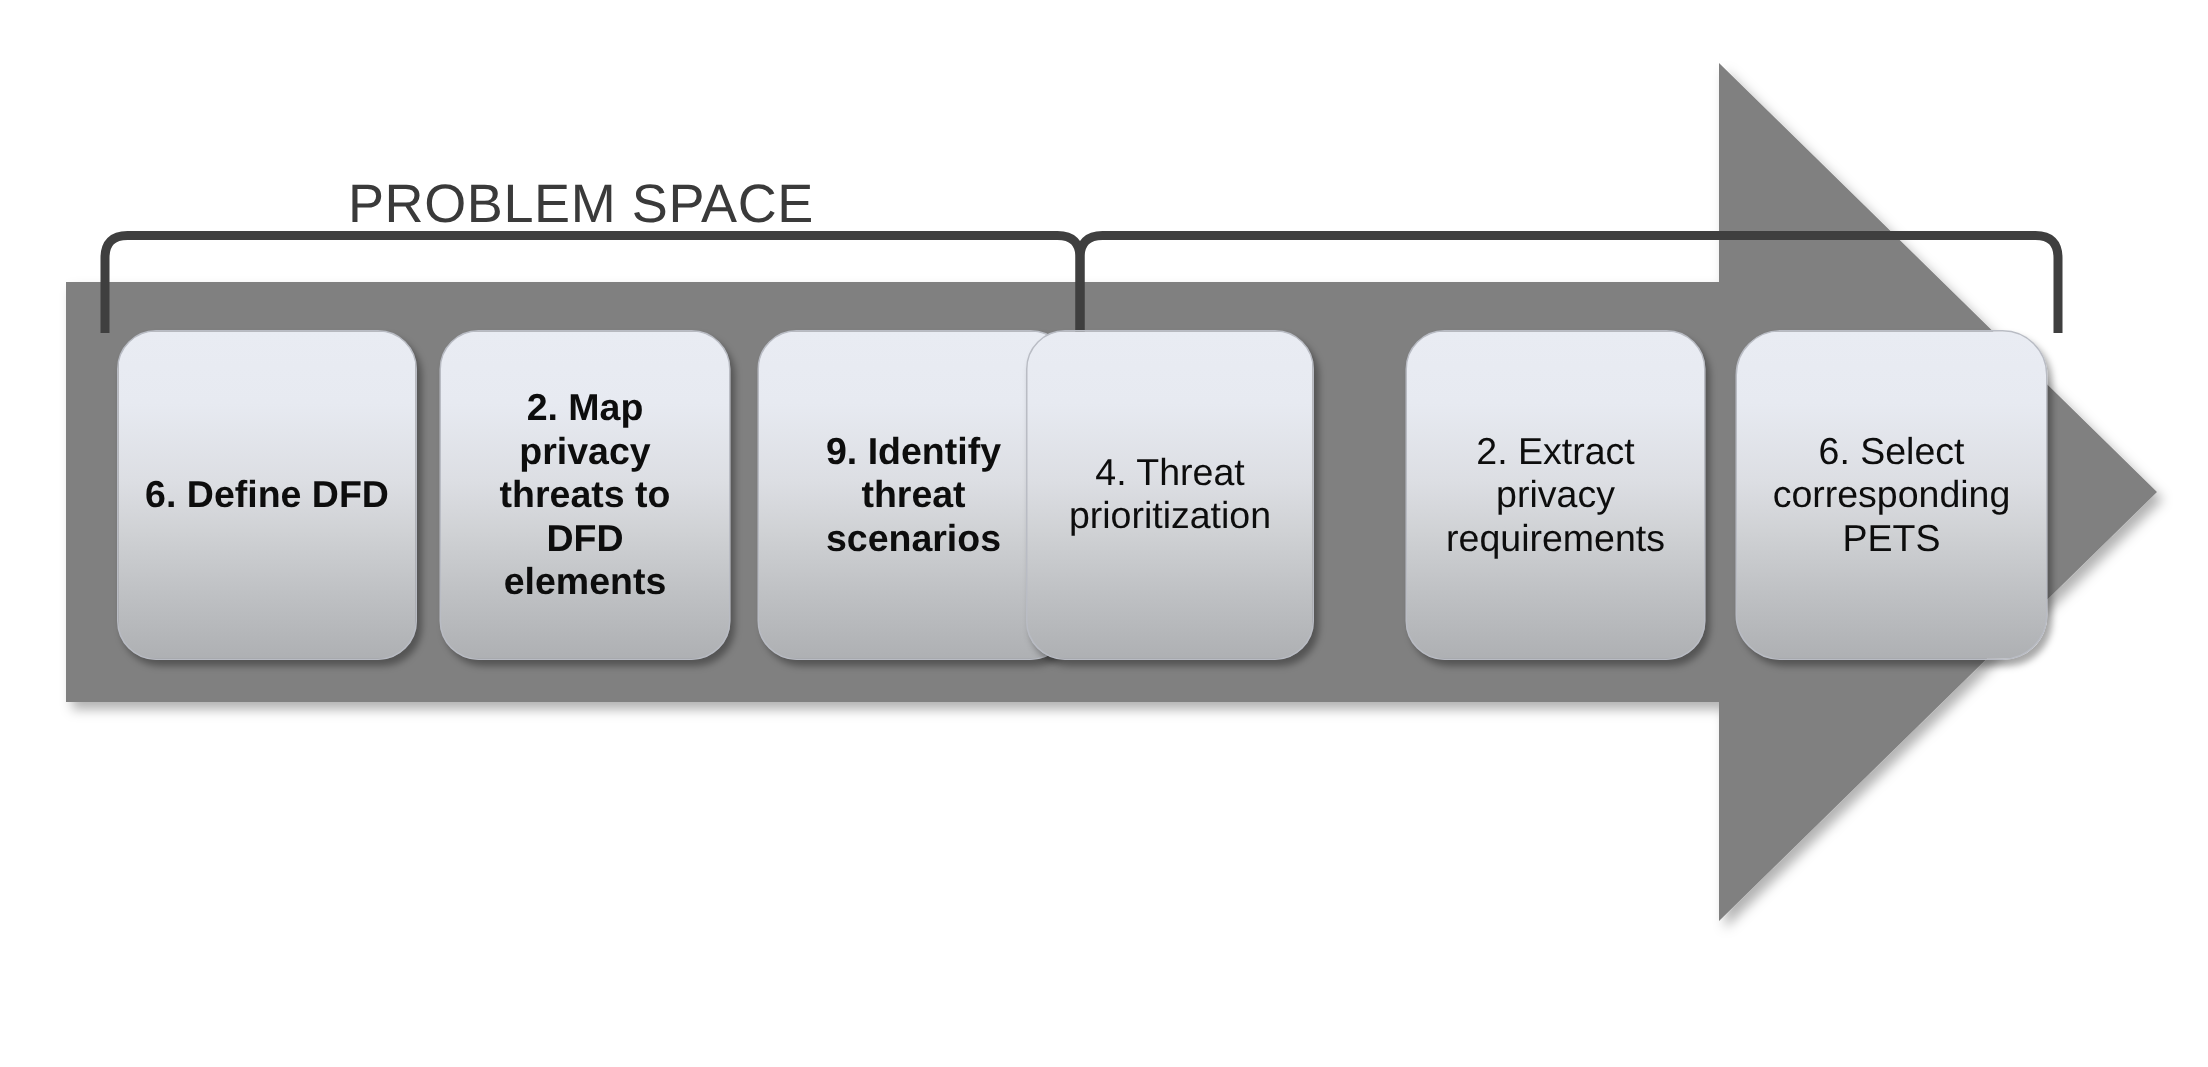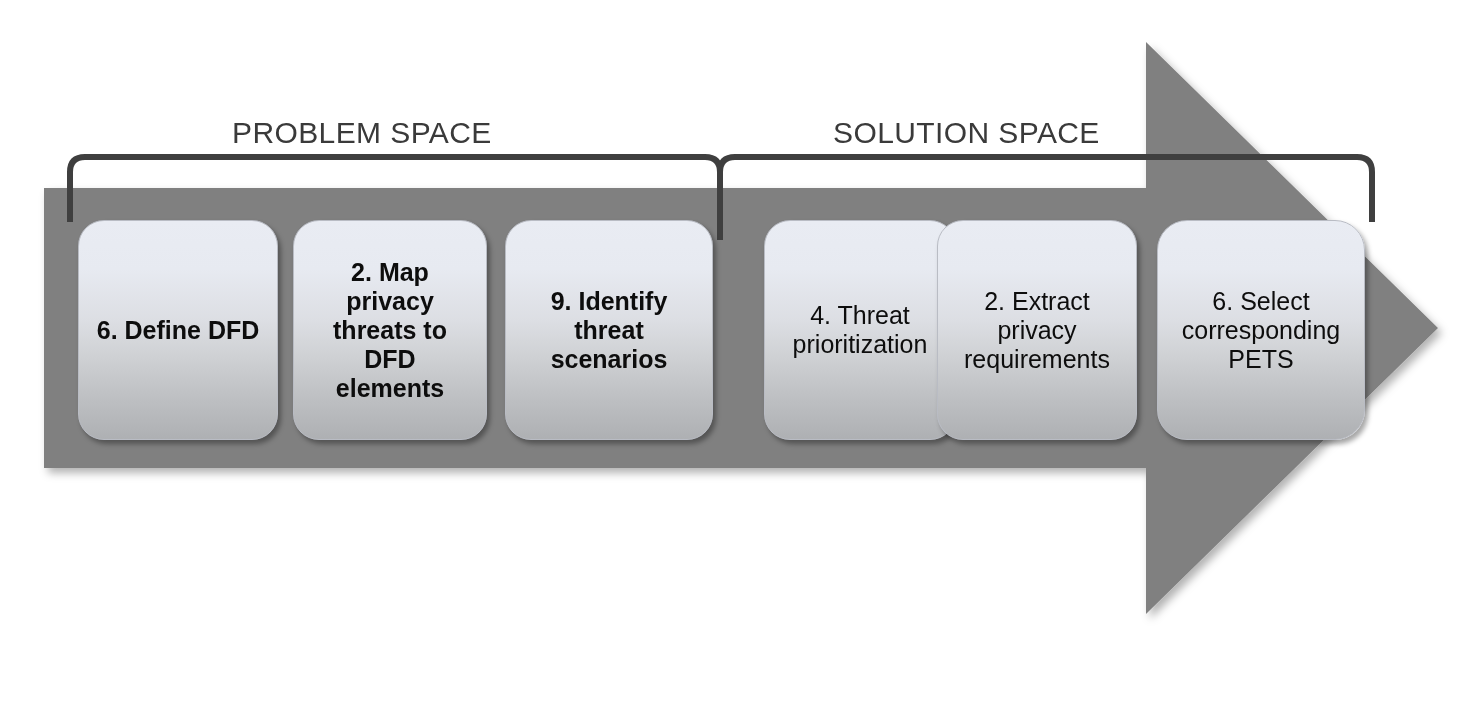--- a/index.html
+++ b/index.html
@@ -25,26 +25,26 @@
     position: absolute;
     left: 0;
     top: 0;
     width: 1472px;
     height: 711px;
   }
 
   
   .phase-label {
     position: absolute;
-    font-size: 30px;
+    font-size: 36px;
     letter-spacing: 0.4px;
     color: #3a3a3a;
     font-weight: 400;
     white-space: nowrap;
-    text-align: left;
+    text-align: center;
     line-height: 1;
   }
   #phase-label-0 { left: 232px; top: 118px; width: 280px; }
   #phase-label-1 { left: 833px; top: 118px; width: 280px; }
 
   
   .bracket-svg {
     position: absolute;
     left: 0;
     top: 0;
@@ -98,41 +98,40 @@
   </svg>
 
   <svg class="bracket-svg" viewBox="0 0 1472 711" aria-hidden="true">
 
     <path d="M 70,222 L 70,172 Q 70,157 85,157 L 705,157 Q 720,157 720,172 L 720,240" fill="none" stroke="#3f3f3f" stroke-width="6" stroke-linecap="butt"></path>
 
     <path d="M 720,240 L 720,172 Q 720,157 735,157 L 1357,157 Q 1372,157 1372,172 L 1372,222" fill="none" stroke="#3f3f3f" stroke-width="6" stroke-linecap="butt"></path>
   </svg>
 
   <div class="phase-label" id="phase-label-0">PROBLEM SPACE</div>
-  <div class="phase-label" id="phase-label-1">SOLUTION SPACE</div>
 
   <div class="step-box bold" style="left:78px; top:220px; width:200px; height:220px;">
     <span class="step-label">6. Define DFD</span>
   </div>
 
   <div class="step-box bold" style="left:293px; top:220px; width:194px; height:220px;">
     <span class="step-label">2. Map
 privacy
 threats to
 DFD
 elements</span>
   </div>
 
   <div class="step-box bold" style="left:505px; top:220px; width:208px; height:220px;">
     <span class="step-label">9. Identify
 threat
 scenarios</span>
   </div>
 
-  <div class="step-box" style="left:764px; top:220px; width:192px; height:220px;">
+  <div class="step-box" style="left:684px; top:220px; width:192px; height:220px;">
     <span class="step-label">4. Threat
 prioritization</span>
   </div>
 
   <div class="step-box" style="left:937px; top:220px; width:200px; height:220px;">
     <span class="step-label">2. Extract
 privacy
 requirements</span>
   </div>
 

